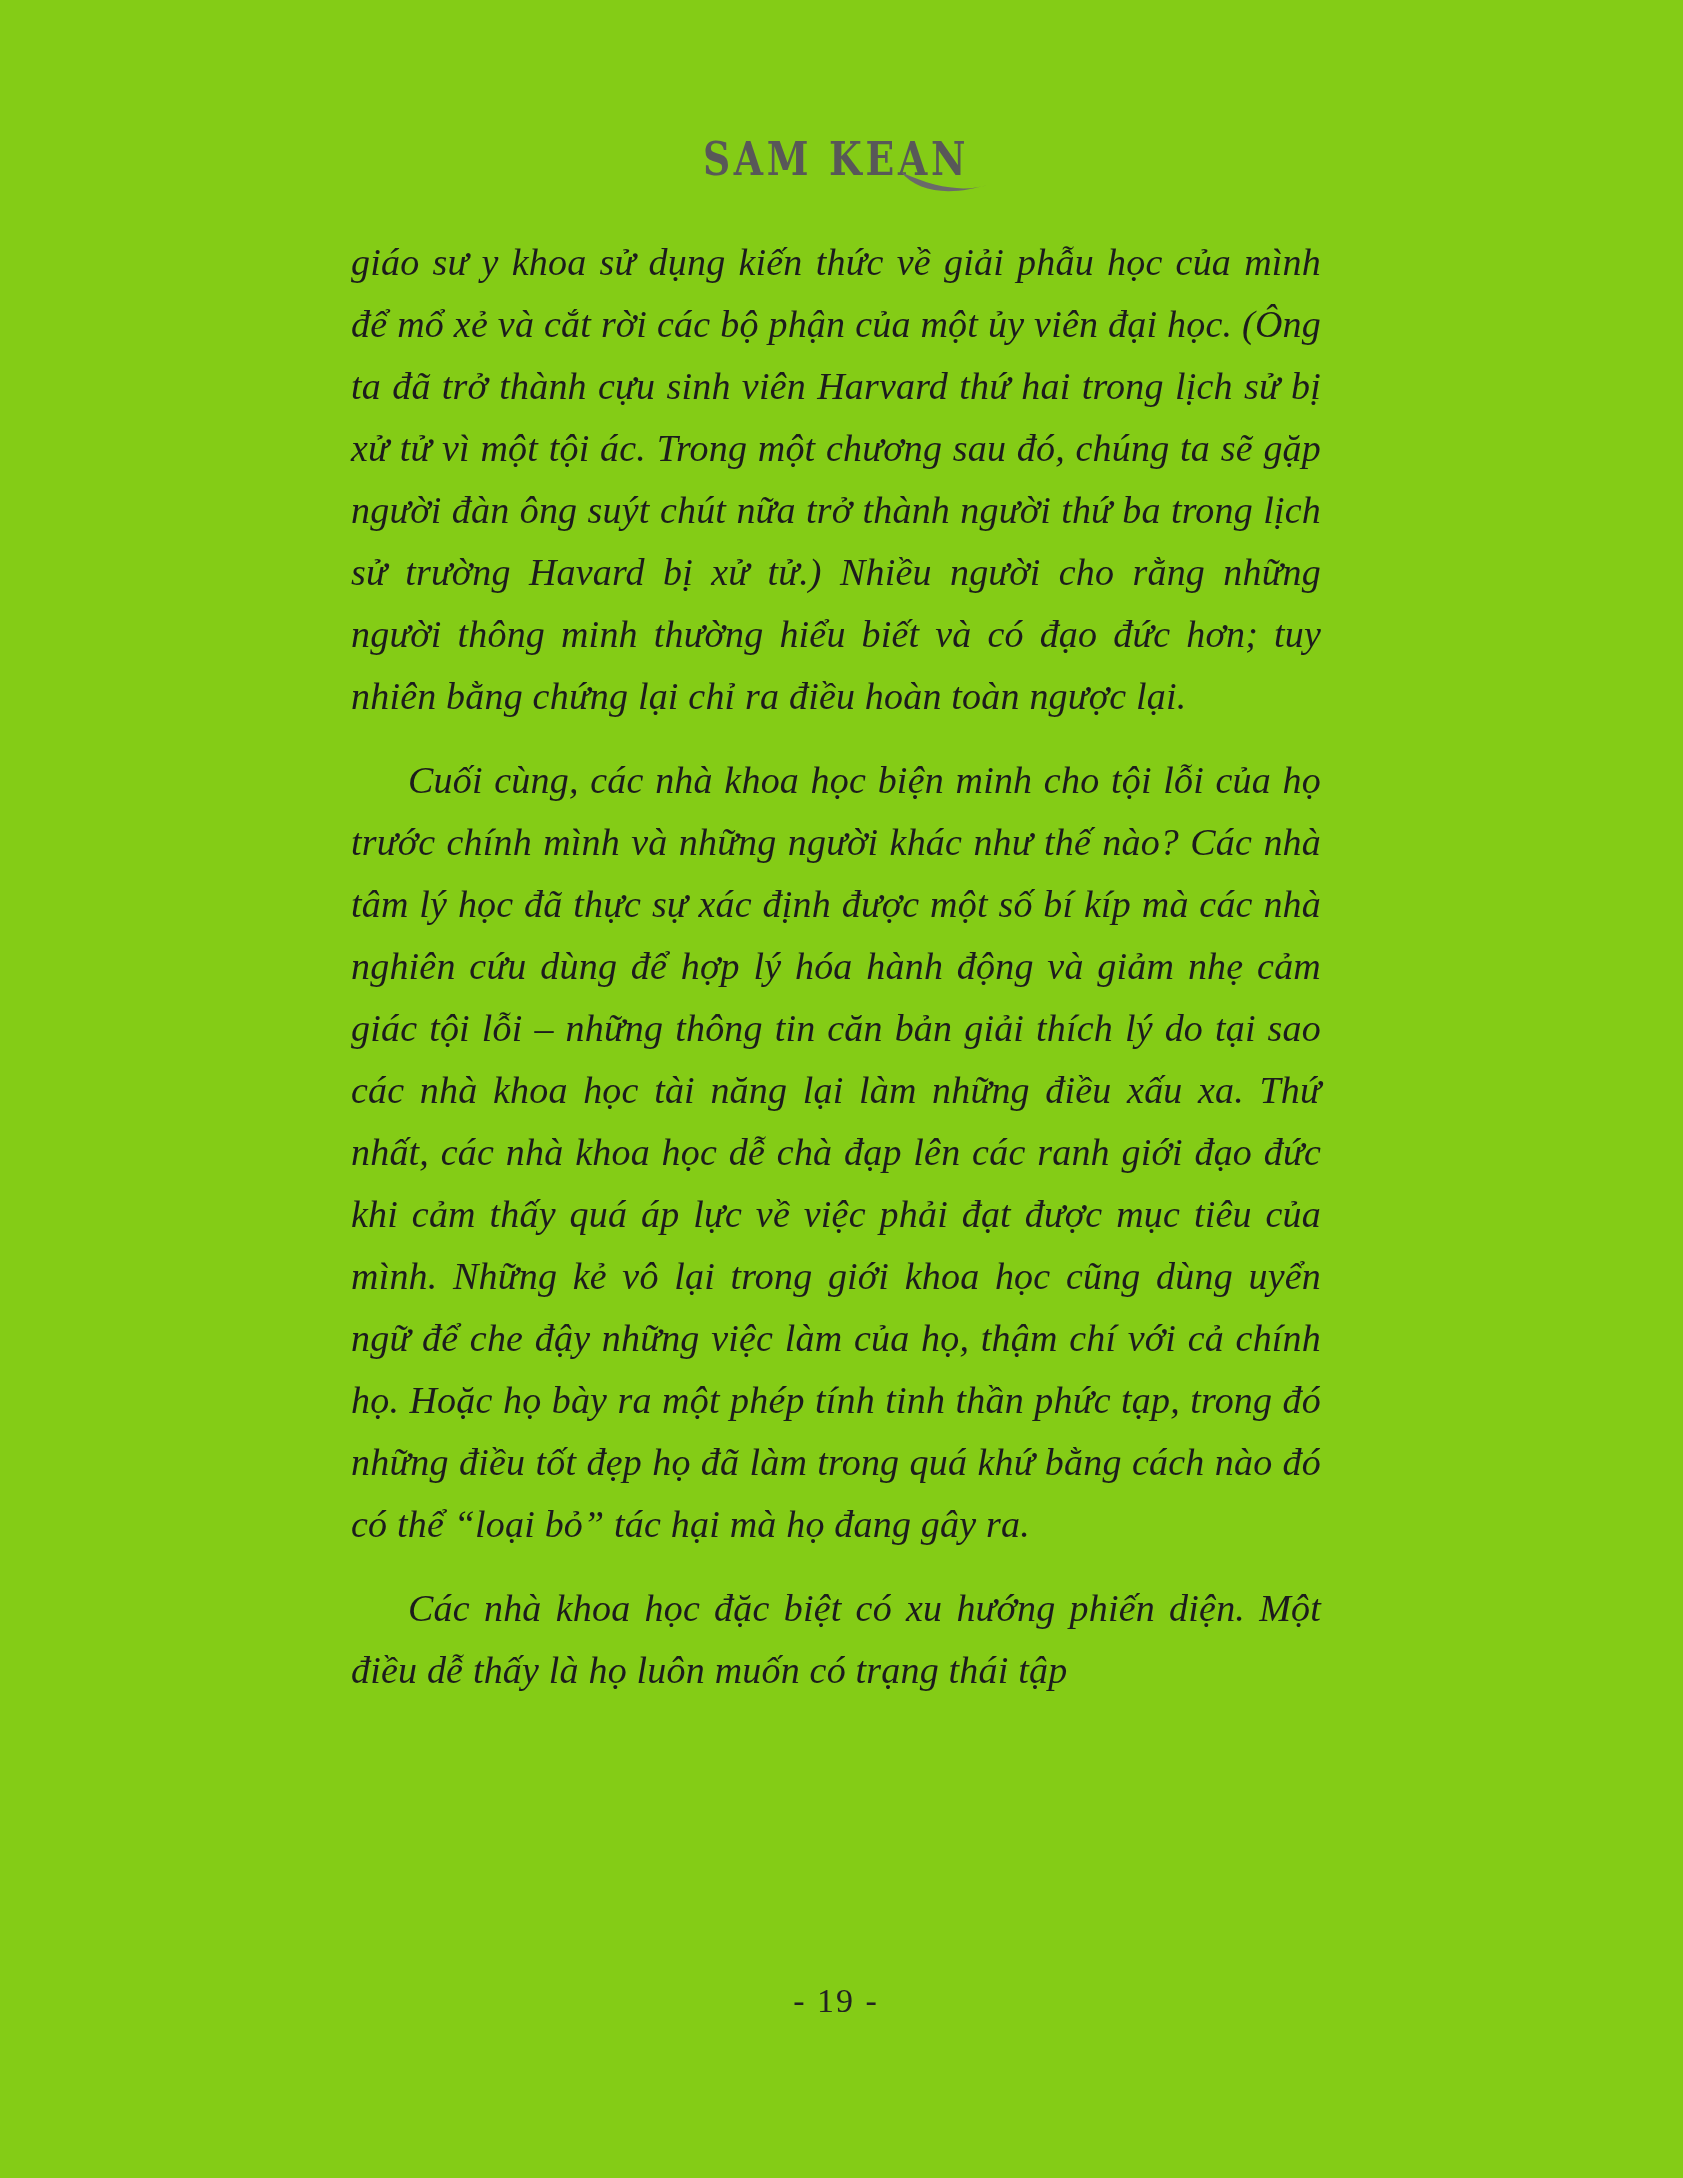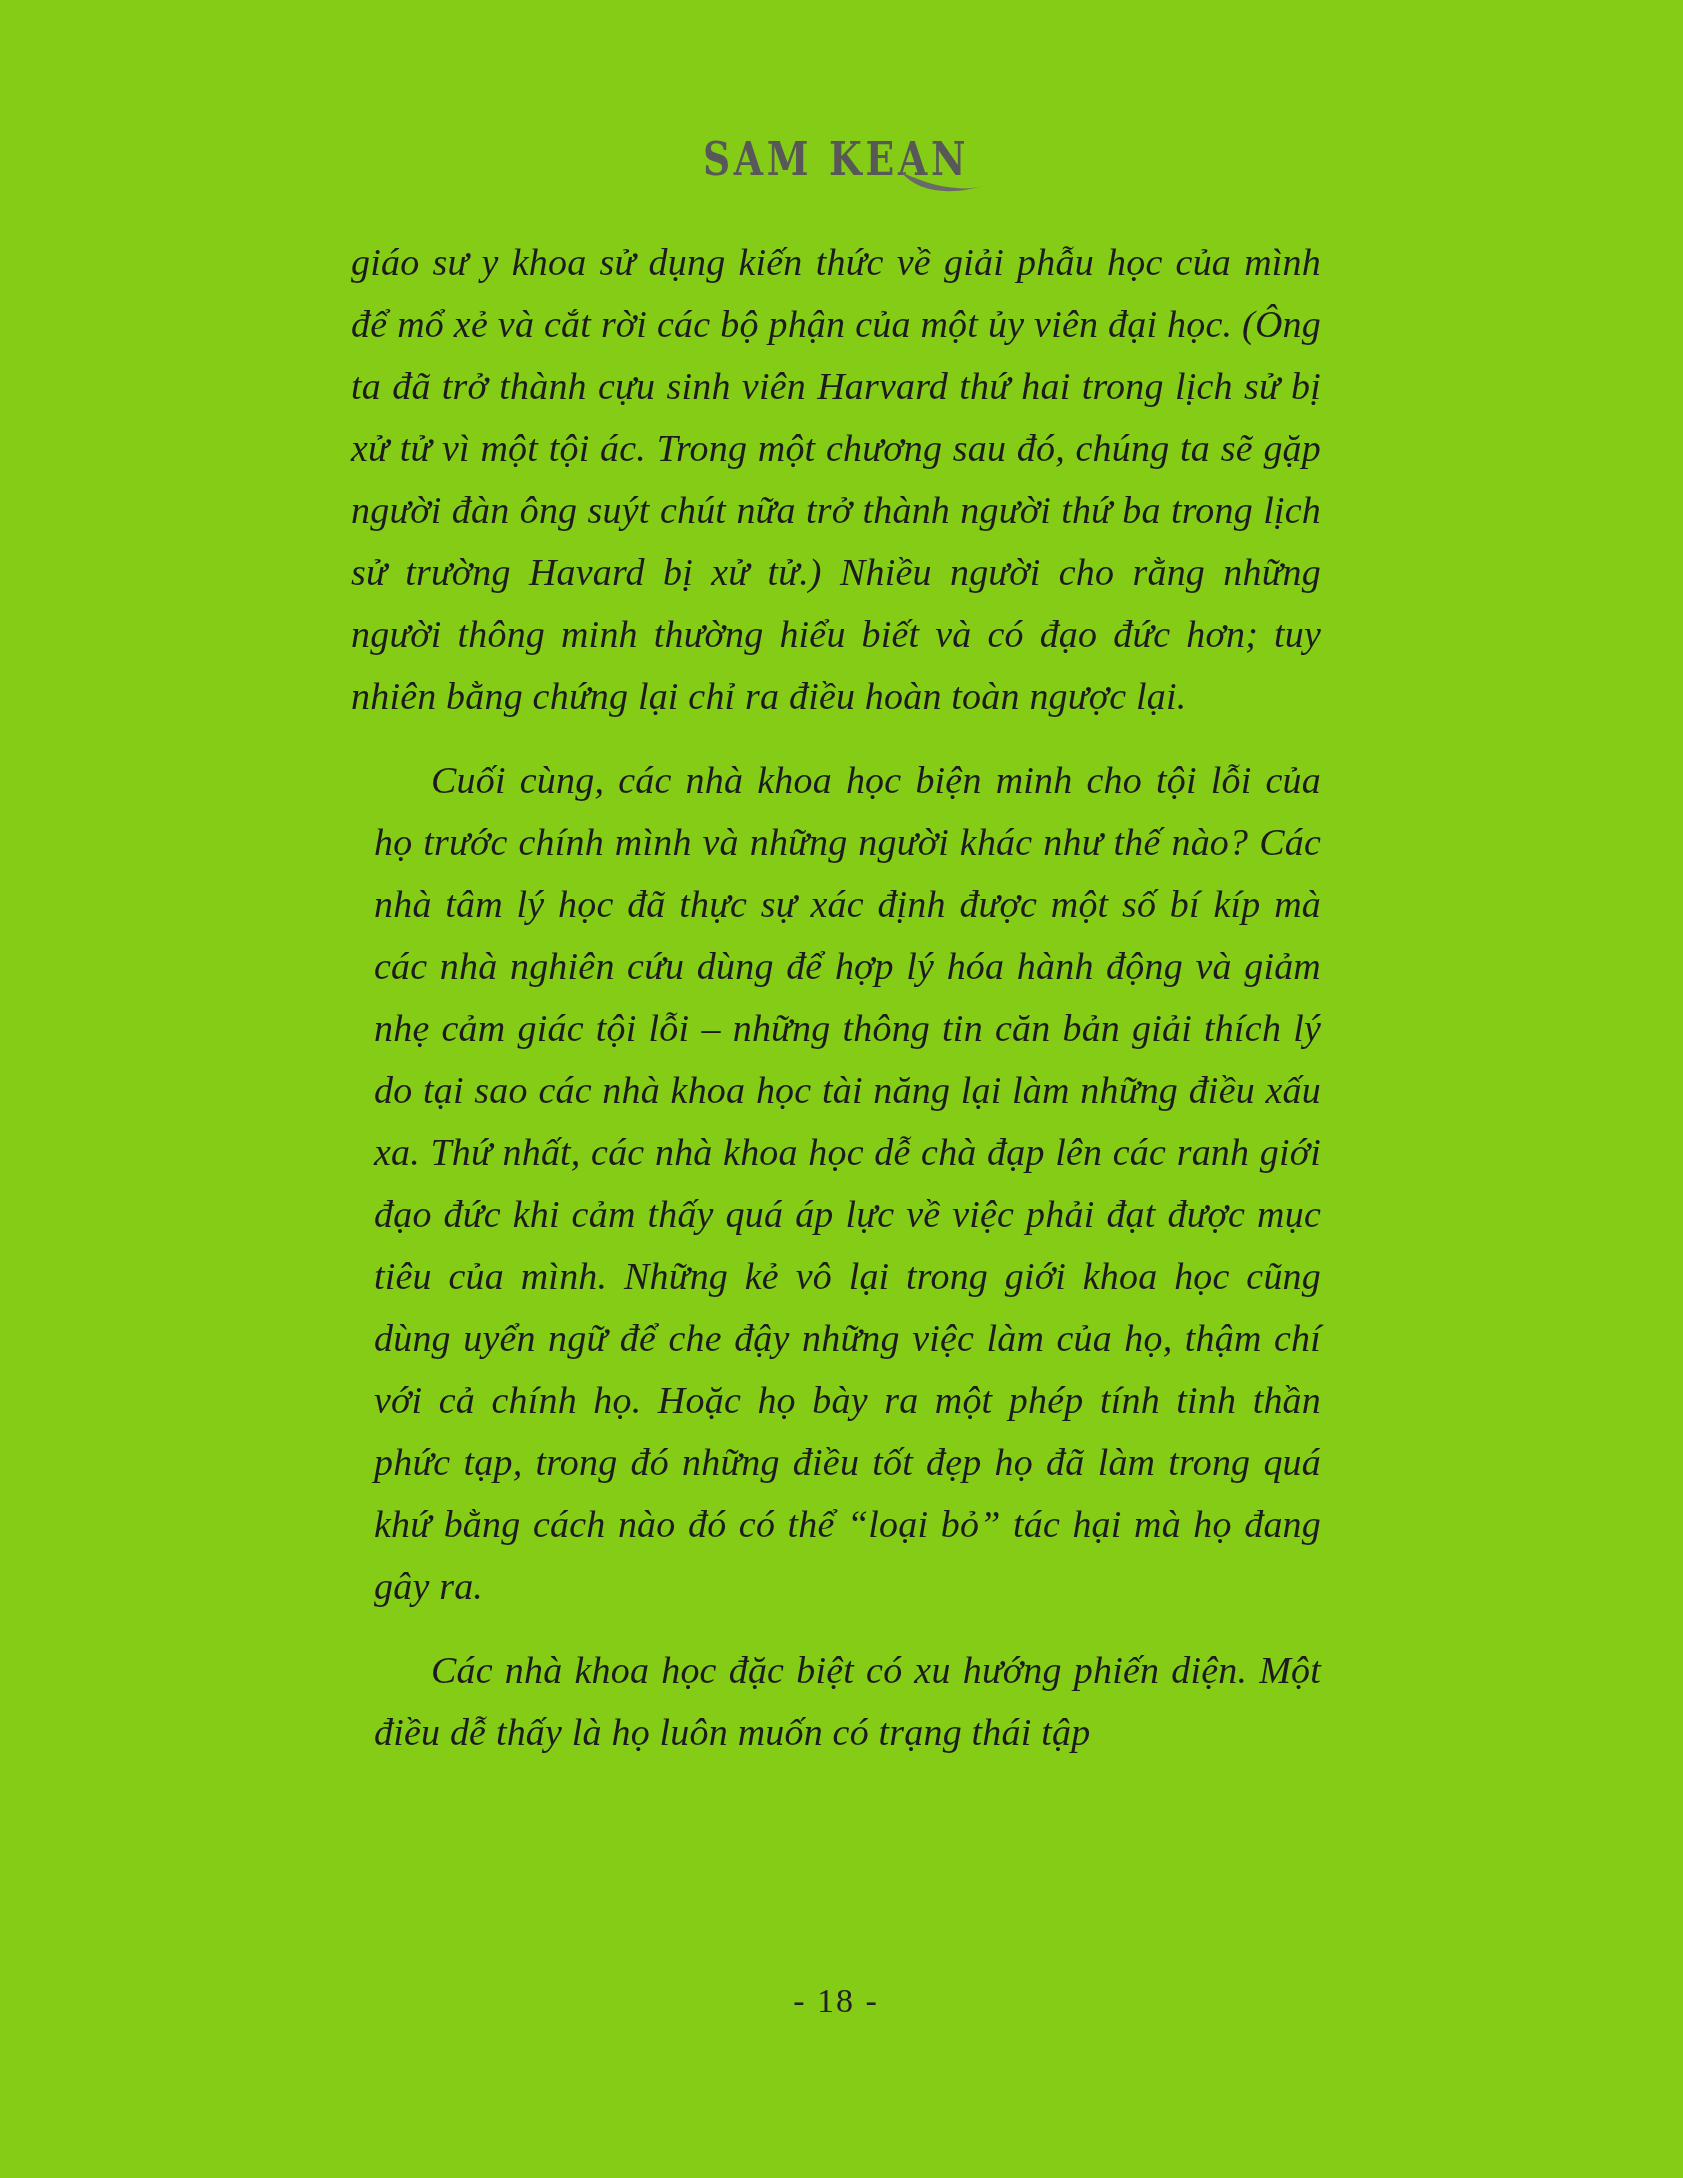--- a/index.html
+++ b/index.html
@@ -49,21 +49,20 @@
     letter-spacing: 0.2px;
     font-style: italic;
   }
   .body-text p {
     margin: 0;
     padding: 0;
   }
   .body-text p.indented {
     margin-top: 22px;
     text-indent: 57px;
-    margin-left: 23px;
   }
   .page-number {
     position: absolute;
     top: 1982px;
     left: 351px;
     width: 970px;
     text-align: center;
     color: #222222;
     font-size: 34px;
     letter-spacing: 2px;
@@ -79,16 +78,16 @@
   <svg class="header-flourish" viewBox="0 0 96 26" aria-hidden="true">
     <path d="M2,2 C20,24 55,26 92,14 C70,22 40,20 2,2 Z" fill="#6a6a6a"></path>
   </svg>
 
   <div class="body-text">
     <p>giáo sư y khoa sử dụng kiến thức về giải phẫu học của mình để mổ xẻ và cắt rời các bộ phận của một ủy viên đại học. (Ông ta đã trở thành cựu sinh viên Harvard thứ hai trong lịch sử bị xử tử vì một tội ác. Trong một chương sau đó, chúng ta sẽ gặp người đàn ông suýt chút nữa trở thành người thứ ba trong lịch sử trường Havard bị xử tử.) Nhiều người cho rằng những người thông minh thường hiểu biết và có đạo đức hơn; tuy nhiên bằng chứng lại chỉ ra điều hoàn toàn ngược lại.</p>
     <p class="indented">Cuối cùng, các nhà khoa học biện minh cho tội lỗi của họ trước chính mình và những người khác như thế nào? Các nhà tâm lý học đã thực sự xác định được một số bí kíp mà các nhà nghiên cứu dùng để hợp lý hóa hành động và giảm nhẹ cảm giác tội lỗi – những thông tin căn bản giải thích lý do tại sao các nhà khoa học tài năng lại làm những điều xấu xa. Thứ nhất, các nhà khoa học dễ chà đạp lên các ranh giới đạo đức khi cảm thấy quá áp lực về việc phải đạt được mục tiêu của mình. Những kẻ vô lại trong giới khoa học cũng dùng uyển ngữ để che đậy những việc làm của họ, thậm chí với cả chính họ. Hoặc họ bày ra một phép tính tinh thần phức tạp, trong đó những điều tốt đẹp họ đã làm trong quá khứ bằng cách nào đó có thể “loại bỏ” tác hại mà họ đang gây ra.</p>
     <p class="indented">Các nhà khoa học đặc biệt có xu hướng phiến diện. Một điều dễ thấy là họ luôn muốn có trạng thái tập</p>
   </div>
 
-  <div class="page-number">- 18 -</div>
+  <div class="page-number">- 19 -</div>
 
 </div>
 
 
 </body></html>

